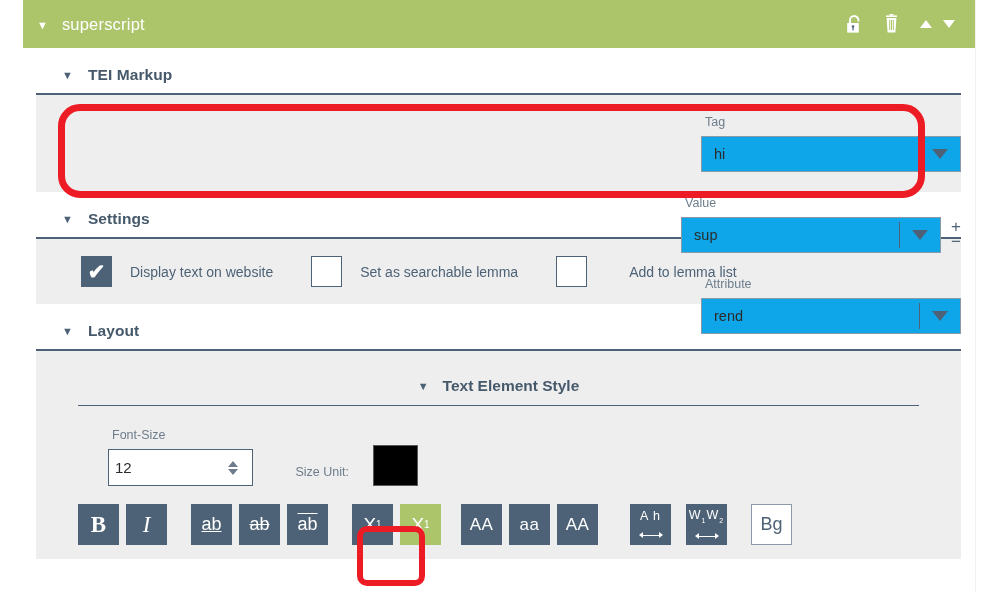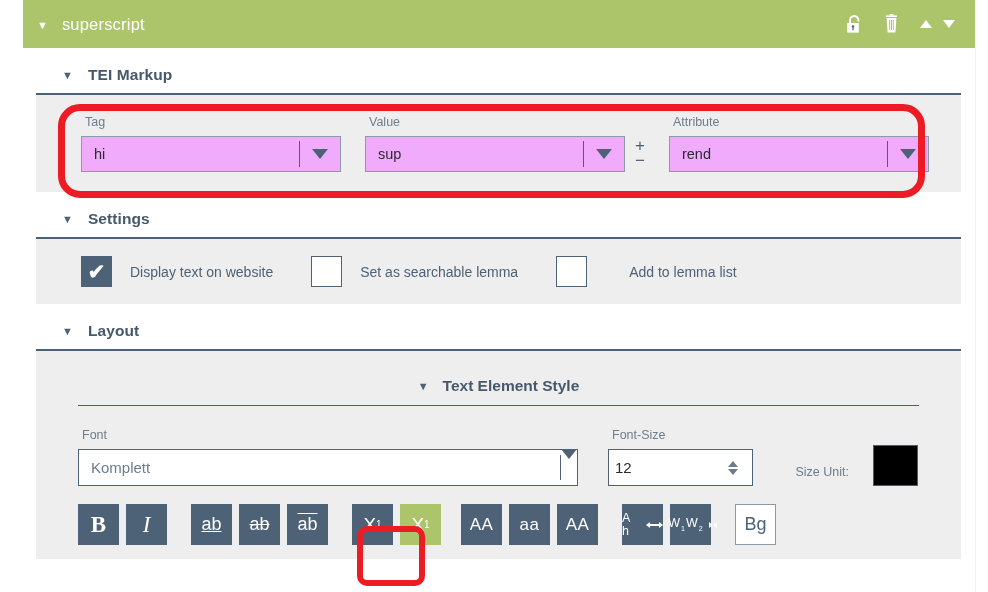--- a/index.html
+++ b/index.html
@@ -115,36 +115,37 @@
   }
 
   
   .tei-body { height: 97px; position: relative; }
 
   .field-row {
     display: flex;
     align-items: flex-end;
     padding: 20px 0 0 45px;
     gap: 24px;
+    flex-direction: column;
   }
   .field {
     display: flex;
     flex-direction: column;
   }
   .field-label {
     color: #6d7d8c;
     font-size: 12.5px;
     margin-bottom: 7px;
     padding-left: 4px;
   }
   .select-box {
     display: flex;
     align-items: center;
     height: 36px;
-    background: #f0abfc;
+    background: #0ea5e9;
     border: 1px solid #8b9aa8;
     width: 260px;
   }
   .select-box .sel-value {
     flex: 1;
     padding-left: 12px;
     font-size: 14.5px;
     color: #2b2b2b;
   }
   .select-box .sel-sep {
@@ -393,23 +394,24 @@
   .b-strike { text-decoration: line-through; font-size: 18px; }
   .b-over   { text-decoration: overline; font-size: 18px; }
   .b-caps   { font-size: 17px; letter-spacing: .5px; text-align: right; }
   .b-bg     { font-size: 18px; }
 
   .supsub { font-size: 19px; position: relative; }
   .supsub sup { font-size: 10px; vertical-align: super; }
   .supsub sub { font-size: 10px; vertical-align: sub; }
 
   .spacing-btn {
-    flex-direction: row;
+    flex-direction: column;
     gap: 9px;
     line-height: 1;
+    margin-left: 8px;
   }
   .spacing-btn .sp-top {
     font-size: 12.5px;
     letter-spacing: 1px;
   }
   .spacing-btn .sp-top sub { font-size: 7px; }
   .arrow-lr {
     position: relative;
     width: 24px; height: 7px;
   }
@@ -573,30 +575,20 @@
       <div class="section-body layout-body">
 
         <div class="subsection-head">
           <span class="caret">▼</span>
           <span class="label">Text Element Style</span>
         </div>
         <div class="sub-rule"></div>
 
         <div class="style-row">
 
-          <div class="field font-field">
-            <span class="field-label">Font</span>
-            <div class="font-select">
-              <span class="sel-value">Komplett</span>
-              <span class="sel-sep" style="width:1px;height:25px;background:#4d6276;"></span>
-              <span class="sel-caret">
-                <span class="caret-dn"></span>
-              </span>
-            </div>
-          </div>
 
           <div class="field size-field">
             <span class="field-label">Font-Size</span>
             <div class="spin-box">
               <span class="spin-value">12</span>
               <span class="spinner">
                 <span class="sp-up"></span>
                 <span class="sp-dn"></span>
               </span>
             </div>

